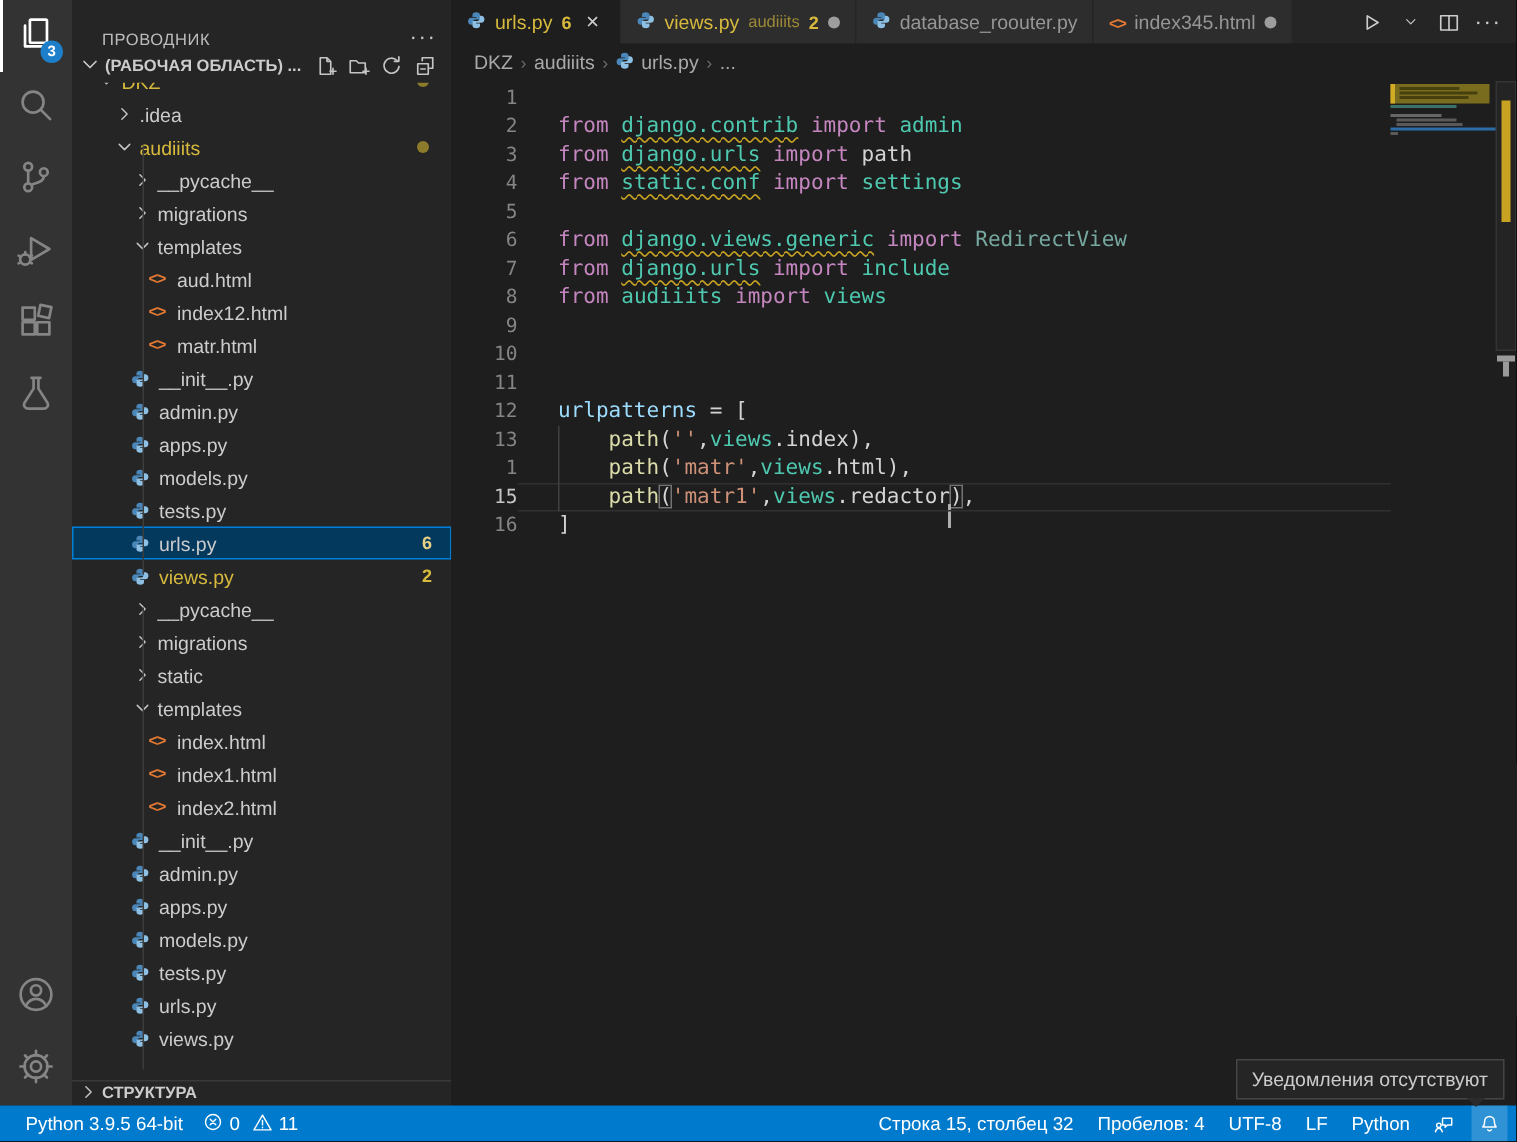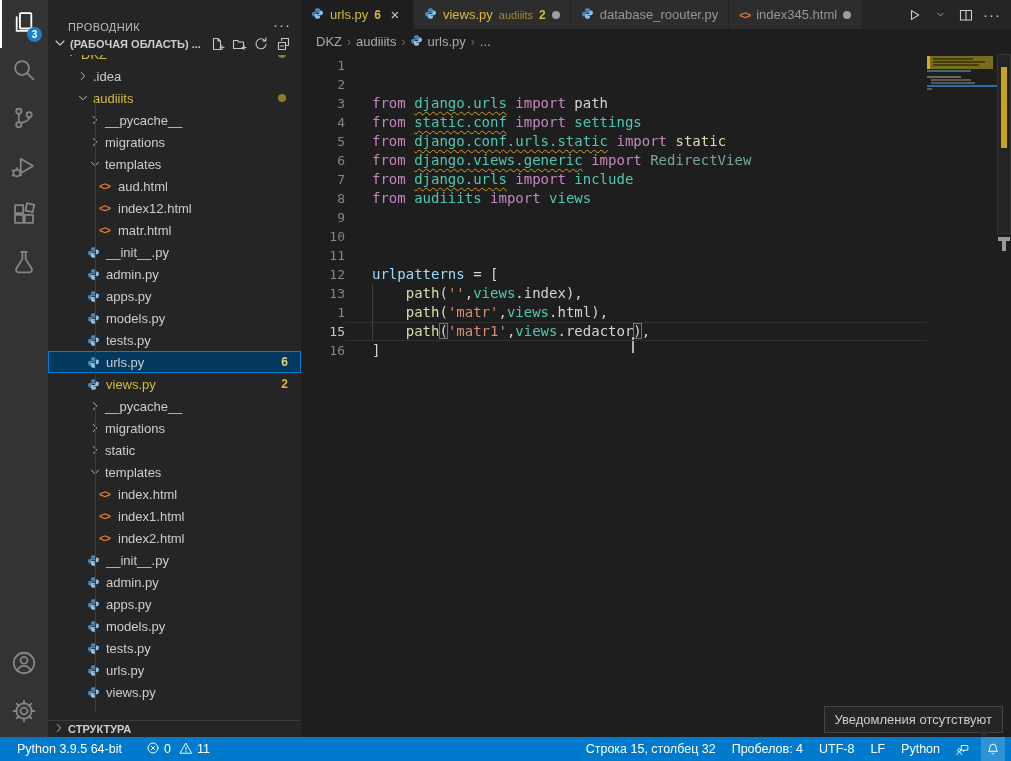--- a/index.html
+++ b/index.html
@@ -106,21 +106,21 @@
   .tooltip{ position:absolute; right:8px; bottom:28px; background:#252526; border:1px solid #454545;
             color:#cccccc; font-size:13px; padding:5px 10px; z-index:6; }
   .tooltip::after{ content:''; position:absolute; right:12px; bottom:-6px; width:0; height:0;
                    border-left:6px solid transparent; border-right:6px solid transparent; border-top:6px solid #2b2b2c;}
 
   
   .statusbar{ position:absolute; left:0; right:0; bottom:0; height:24px; background:#007acc; color:#ffffff;
               display:flex; align-items:center; font-size:12.5px; padding:0 6px 0 12px; }
   .st-item{ display:flex; align-items:center; gap:4px; padding:0 5px; height:24px; cursor:pointer; white-space:nowrap;}
   .st-item svg{ width:14px; height:14px; }
-  .st-left{ display:flex; align-items:flex-start; gap:14px; }
+  .st-left{ display:flex; align-items:flex-start; gap:3px; }
   .st-right{ margin-left:auto; display:flex; align-items:center; gap:6px; }
   .st-bell{ background:rgba(255,255,255,.18); }
 </style>
 </head>
 <body>
 
 <div class="app">
 
   <div class="activitybar" id="activitybar">
       <div class="ab-item active">
@@ -584,32 +584,32 @@
         </span>
       </div>
     <div class="code" id="code">
       <div class="code-lines" id="code-lines">
           <div class="line">
             <div class="gut">1</div>
             <span class="ltext"></span>
           </div>
           <div class="line">
             <div class="gut">2</div>
+            <span class="ltext"><span class="tk-kw">from</span><span class="tk-pl"> </span><span class="tk-mod squig">django.contrib</span><span class="tk-pl"> </span><span class="tk-kw">import</span><span class="tk-pl"> </span><span class="tk-type">admin</span></span>
           </div>
           <div class="line">
             <div class="gut">3</div>
             <span class="ltext"><span class="tk-kw">from</span><span class="tk-pl"> </span><span class="tk-mod squig">django.urls</span><span class="tk-pl"> </span><span class="tk-kw">import</span><span class="tk-pl"> </span><span class="tk-pl">path</span></span>
           </div>
           <div class="line">
             <div class="gut">4</div>
             <span class="ltext"><span class="tk-kw">from</span><span class="tk-pl"> </span><span class="tk-mod squig">static.conf</span><span class="tk-pl"> </span><span class="tk-kw">import</span><span class="tk-pl"> </span><span class="tk-type">settings</span></span>
           </div>
           <div class="line">
             <div class="gut">5</div>
-            <span class="ltext"><span class="tk-kw">from</span><span class="tk-pl"> </span><span class="tk-mod squig">django.conf.urls.static</span><span class="tk-pl"> </span><span class="tk-kw">import</span><span class="tk-pl"> </span><span class="tk-func">static</span></span>
           </div>
           <div class="line">
             <div class="gut">6</div>
             <span class="ltext"><span class="tk-kw">from</span><span class="tk-pl"> </span><span class="tk-mod squig">django.views.generic</span><span class="tk-pl"> </span><span class="tk-kw">import</span><span class="tk-pl"> </span><span class="tk-type2">RedirectView</span></span>
           </div>
           <div class="line">
             <div class="gut">7</div>
             <span class="ltext"><span class="tk-kw">from</span><span class="tk-pl"> </span><span class="tk-mod squig">django.urls</span><span class="tk-pl"> </span><span class="tk-kw">import</span><span class="tk-pl"> </span><span class="tk-type">include</span></span>
           </div>
           <div class="line">

